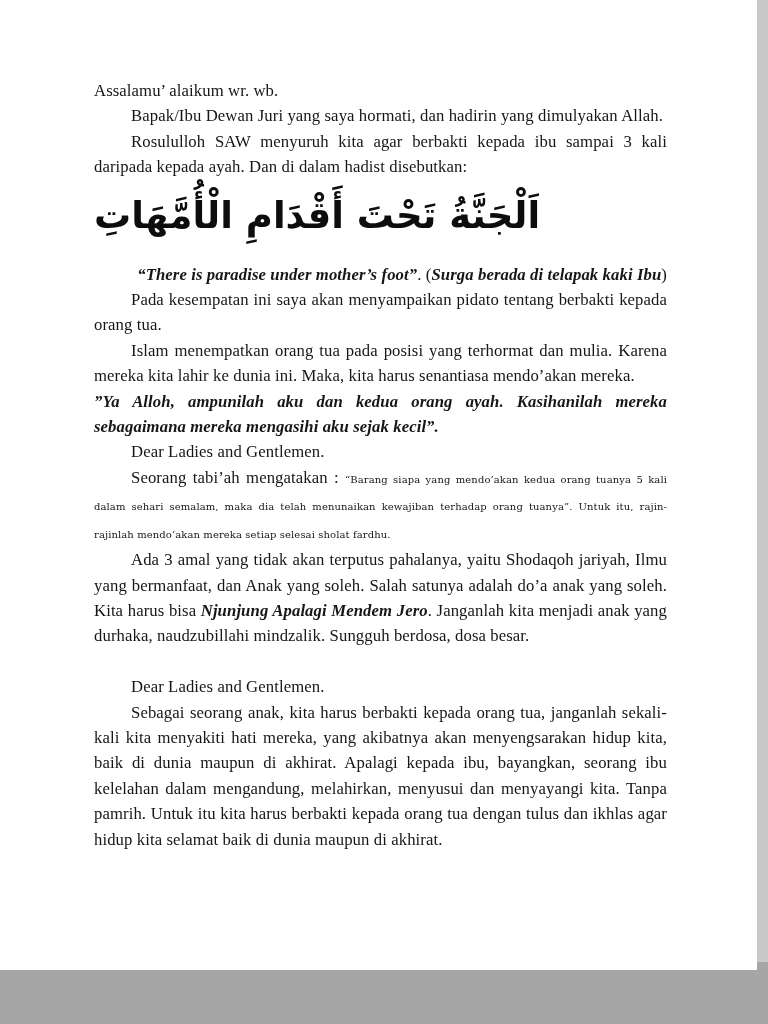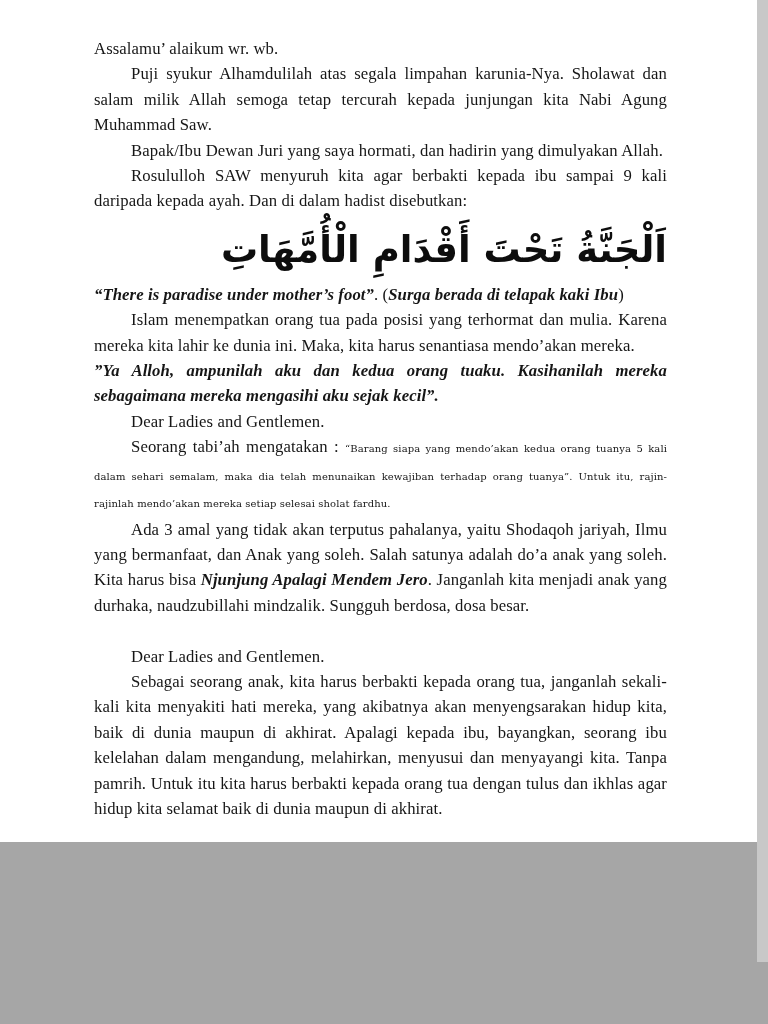--- a/index.html
+++ b/index.html
@@ -5,66 +5,66 @@
   * { margin:0; padding:0; box-sizing:border-box; }
   html,body { width:768px; height:1024px; }
   body {
     background:#a6a6a6;
     font-family:"Liberation Serif", serif;
     overflow:hidden;
   }
   .canvas { position:relative; width:768px; height:1024px; }
   .page {
     position:absolute; left:0; top:0;
-    width:757px; height:842px;
+    width:757px; height:970px;
     background:#ffffff;
-    padding:36px 90px 18px 94px;
+    padding:78px 90px 18px 94px;
     overflow:hidden;
   }
   .edge-strip {
     position:absolute; left:757px; top:0;
     width:11px; height:962px;
     background:#c8c8c8;
   }
   .page p {
     font-size:16.7px;
     line-height:25.4px;
     color:#161616;
     letter-spacing:0.1px;
   }
   .page p.indent { text-indent:37px; }
   .page p.justify { text-align:justify; }
-  .page p.center { text-align:left; }
+  .page p.center { text-align:right; }
   .page p.blank { height:25.4px; }
   .page p.arabic {
-    text-align:right;
+    text-align:left;
     direction:rtl;
     font-family:"DejaVu Sans", sans-serif;
     font-weight:bold;
     font-size:37px;
     line-height:48px;
-    margin:12px 0 8px 0;
+    margin:12px 0 22px 0;
     color:#0d0d0d;
   }
   .page span.bi { font-weight:bold; font-style:italic; }
   .page span.alt { font-family:"DejaVu Serif", serif; font-size:10px; }
 </style>
 </head>
 <body>
 
 <div class="canvas">
   <div class="page">
       <p><span>Assalamu’ alaikum wr. wb.</span></p>
-      <p class="indent justify"><span>Puji syukur Alhamdulilah atas segala limpahan karunia-Nya. Sholawat dan salam milik Allah semoga tetap tercurah kepada junjungan kita Nabi Agung Muhammad Saw.</span></p>
       <p class="indent"><span>Bapak/Ibu Dewan Juri yang saya hormati, dan hadirin yang dimulyakan Allah.</span></p>
-      <p class="indent justify"><span>Rosululloh SAW menyuruh kita agar berbakti kepada ibu sampai 9 kali daripada kepada ayah. Dan di dalam hadist disebutkan:</span></p>
+      <p class="indent justify"><span>Rosululloh SAW menyuruh kita agar berbakti kepada ibu sampai 3 kali daripada kepada ayah. Dan di dalam hadist disebutkan:</span></p>
       <p class="arabic"><span>اَلْجَنَّةُ تَحْتَ أَقْدَامِ الْأُمَّهَاتِ</span></p>
       <p class="center"><span class="bi">“There is paradise under mother’s foot”</span><span>. (</span><span class="bi">Surga berada di telapak kaki Ibu</span><span>)</span></p>
+      <p class="indent justify"><span>Pada kesempatan ini saya akan menyampaikan pidato tentang berbakti kepada orang tua.</span></p>
       <p class="indent justify"><span>Islam menempatkan orang tua pada posisi yang terhormat dan mulia. Karena mereka kita lahir ke dunia ini. Maka, kita harus senantiasa mendo’akan mereka.</span></p>
-      <p class="justify"><span class="bi">”Ya Alloh, ampunilah aku dan kedua orang tuaku. Kasihanilah mereka sebagaimana mereka mengasihi aku  sejak kecil”.</span></p>
+      <p class="justify"><span class="bi">”Ya Alloh, ampunilah aku dan kedua orang ayah. Kasihanilah mereka sebagaimana mereka mengasihi aku  sejak kecil”.</span></p>
       <p class="indent"><span>Dear Ladies and Gentlemen.</span></p>
       <p class="indent justify"><span>Seorang tabi’ah mengatakan : </span><span class="alt">“Barang siapa yang mendo’akan kedua orang tuanya 5 kali dalam sehari semalam, maka dia telah menunaikan kewajiban terhadap orang tuanya”. Untuk itu, rajin-rajinlah mendo’akan mereka setiap selesai sholat fardhu.</span></p>
       <p class="indent justify"><span>Ada 3 amal yang tidak akan terputus pahalanya, yaitu Shodaqoh jariyah, Ilmu yang bermanfaat, dan Anak yang soleh. Salah satunya adalah do’a anak yang soleh. Kita harus bisa </span><span class="bi">Njunjung Apalagi Mendem Jero</span><span>. Janganlah kita menjadi anak yang durhaka, naudzubillahi mindzalik. Sungguh berdosa, dosa besar.</span></p>
       <p class="blank"></p>
       <p class="indent"><span>Dear Ladies and Gentlemen.</span></p>
       <p class="indent justify"><span>Sebagai seorang anak, kita harus berbakti kepada orang tua, janganlah sekali-kali kita menyakiti hati mereka, yang akibatnya akan menyengsarakan hidup kita, baik di dunia maupun di akhirat. Apalagi kepada ibu, bayangkan, seorang ibu kelelahan dalam mengandung, melahirkan, menyusui dan menyayangi kita. Tanpa pamrih. Untuk itu kita harus berbakti kepada orang tua dengan tulus dan ikhlas agar hidup kita selamat baik di dunia maupun di akhirat.</span></p>
     </div>
   <div class="edge-strip"></div>
 </div>
 

